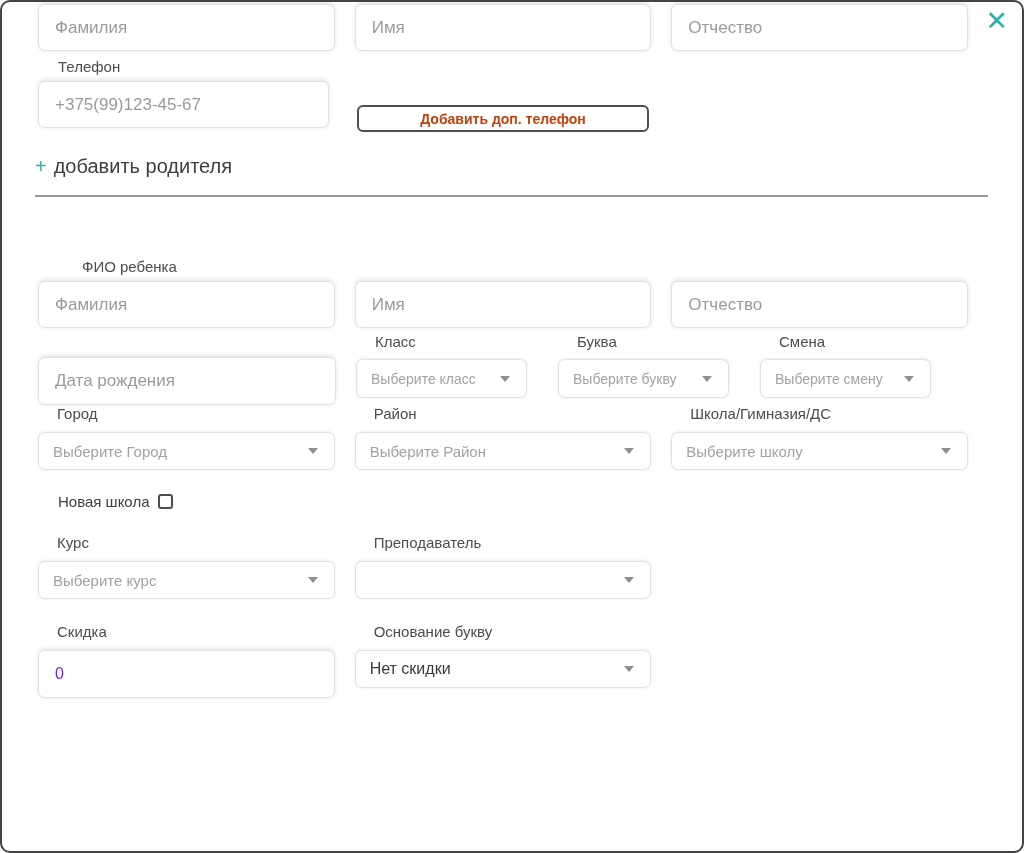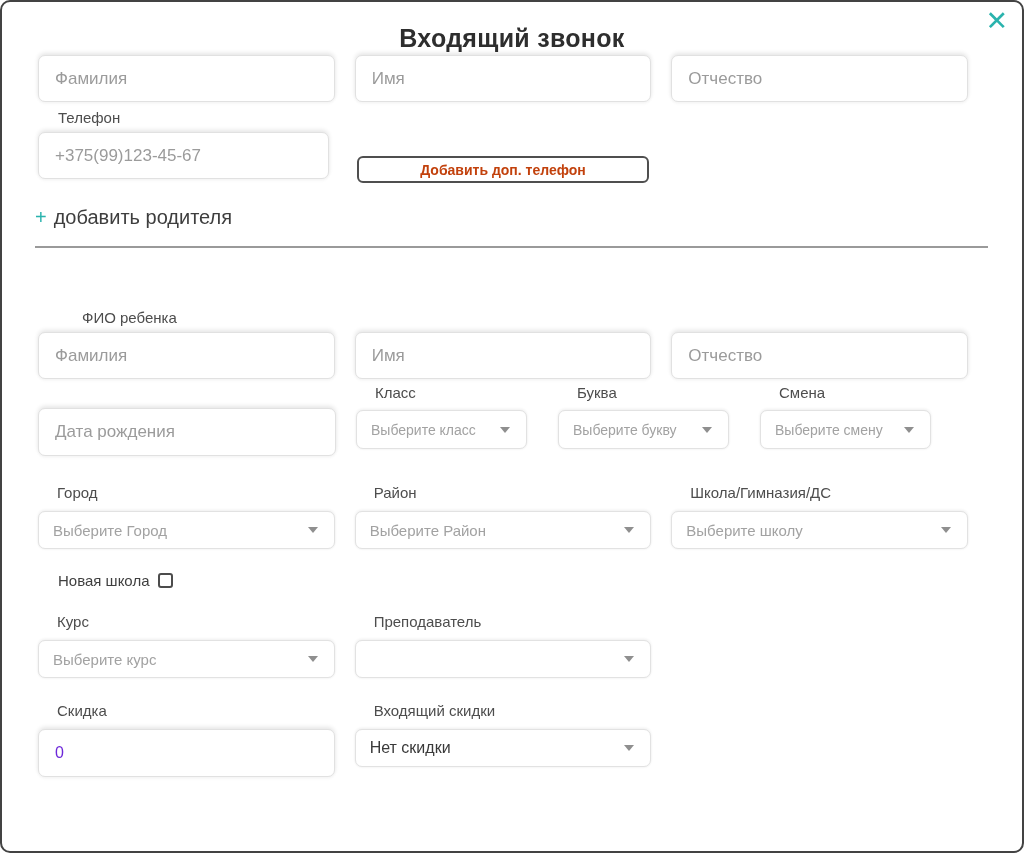--- a/index.html
+++ b/index.html
@@ -103,21 +103,21 @@
 
   
   .child-fio-label { margin-top: 61px; margin-left: 44px; }
   .subrow { display: grid; grid-template-columns: 298px 1fr; column-gap: 20px; }
   .date-input { margin-top: 29px; height: 48px; }
   .kls-row { display: flex; column-gap: 31px; }
   .kls-group { width: 171px; }
   .kls-group .field-label { margin-top: 5px; margin-left: 19px; margin-bottom: 9px; }
   .kls-group .selectbox { font-size: 14px; text-align: center; }
 
-  .city-row { margin-top: 28px; }
+  .city-row { }
   .sel-group .field-label { margin-left: 19px; margin-bottom: 10px; }
   .sel-group .selectbox { height: 38px; }
 
   .new-school {
     margin-top: 23px; margin-left: 20px;
     display: flex; align-items: center; column-gap: 9px;
     font-size: 15px; color: #3f3f3f;
   }
   .checkbox {
     appearance: none; -webkit-appearance: none;
@@ -129,21 +129,20 @@
   }
   .course-row { margin-top: 24px; }
   .discount-row { margin-top: 24px; }
   .discount-input { height: 48px; font-size: 16px; }
 </style>
 </head>
 <body>
 
 <div class="modal">
   <button class="close-btn">✕</button>
-  <div class="title">Входящий звонок</div>
 
   <div class="content">
 
     
     <div class="grid3 parent-fio-row">
       <input class="text-input" type="text" placeholder="Фамилия" style="">
       <input class="text-input" type="text" placeholder="Имя" style="">
       <input class="text-input" type="text" placeholder="Отчество" style="">
     </div>
 
@@ -245,21 +244,21 @@
       </div>
       <div></div>
     </div>
 
     <div class="grid3 discount-row">
       <div class="sel-group">
         <div class="field-label">Скидка</div>
         <input class="text-input discount-input" type="text" value="0" style="">
       </div>
       <div class="sel-group">
-        <div class="field-label">Входящий скидки</div>
+        <div class="field-label">Основание букву</div>
         <div class="selectbox has-value">
           <span>Нет скидки</span>
           <span class="caret"></span>
         </div>
       </div>
       <div></div>
     </div>
 
   </div>
 </div>

